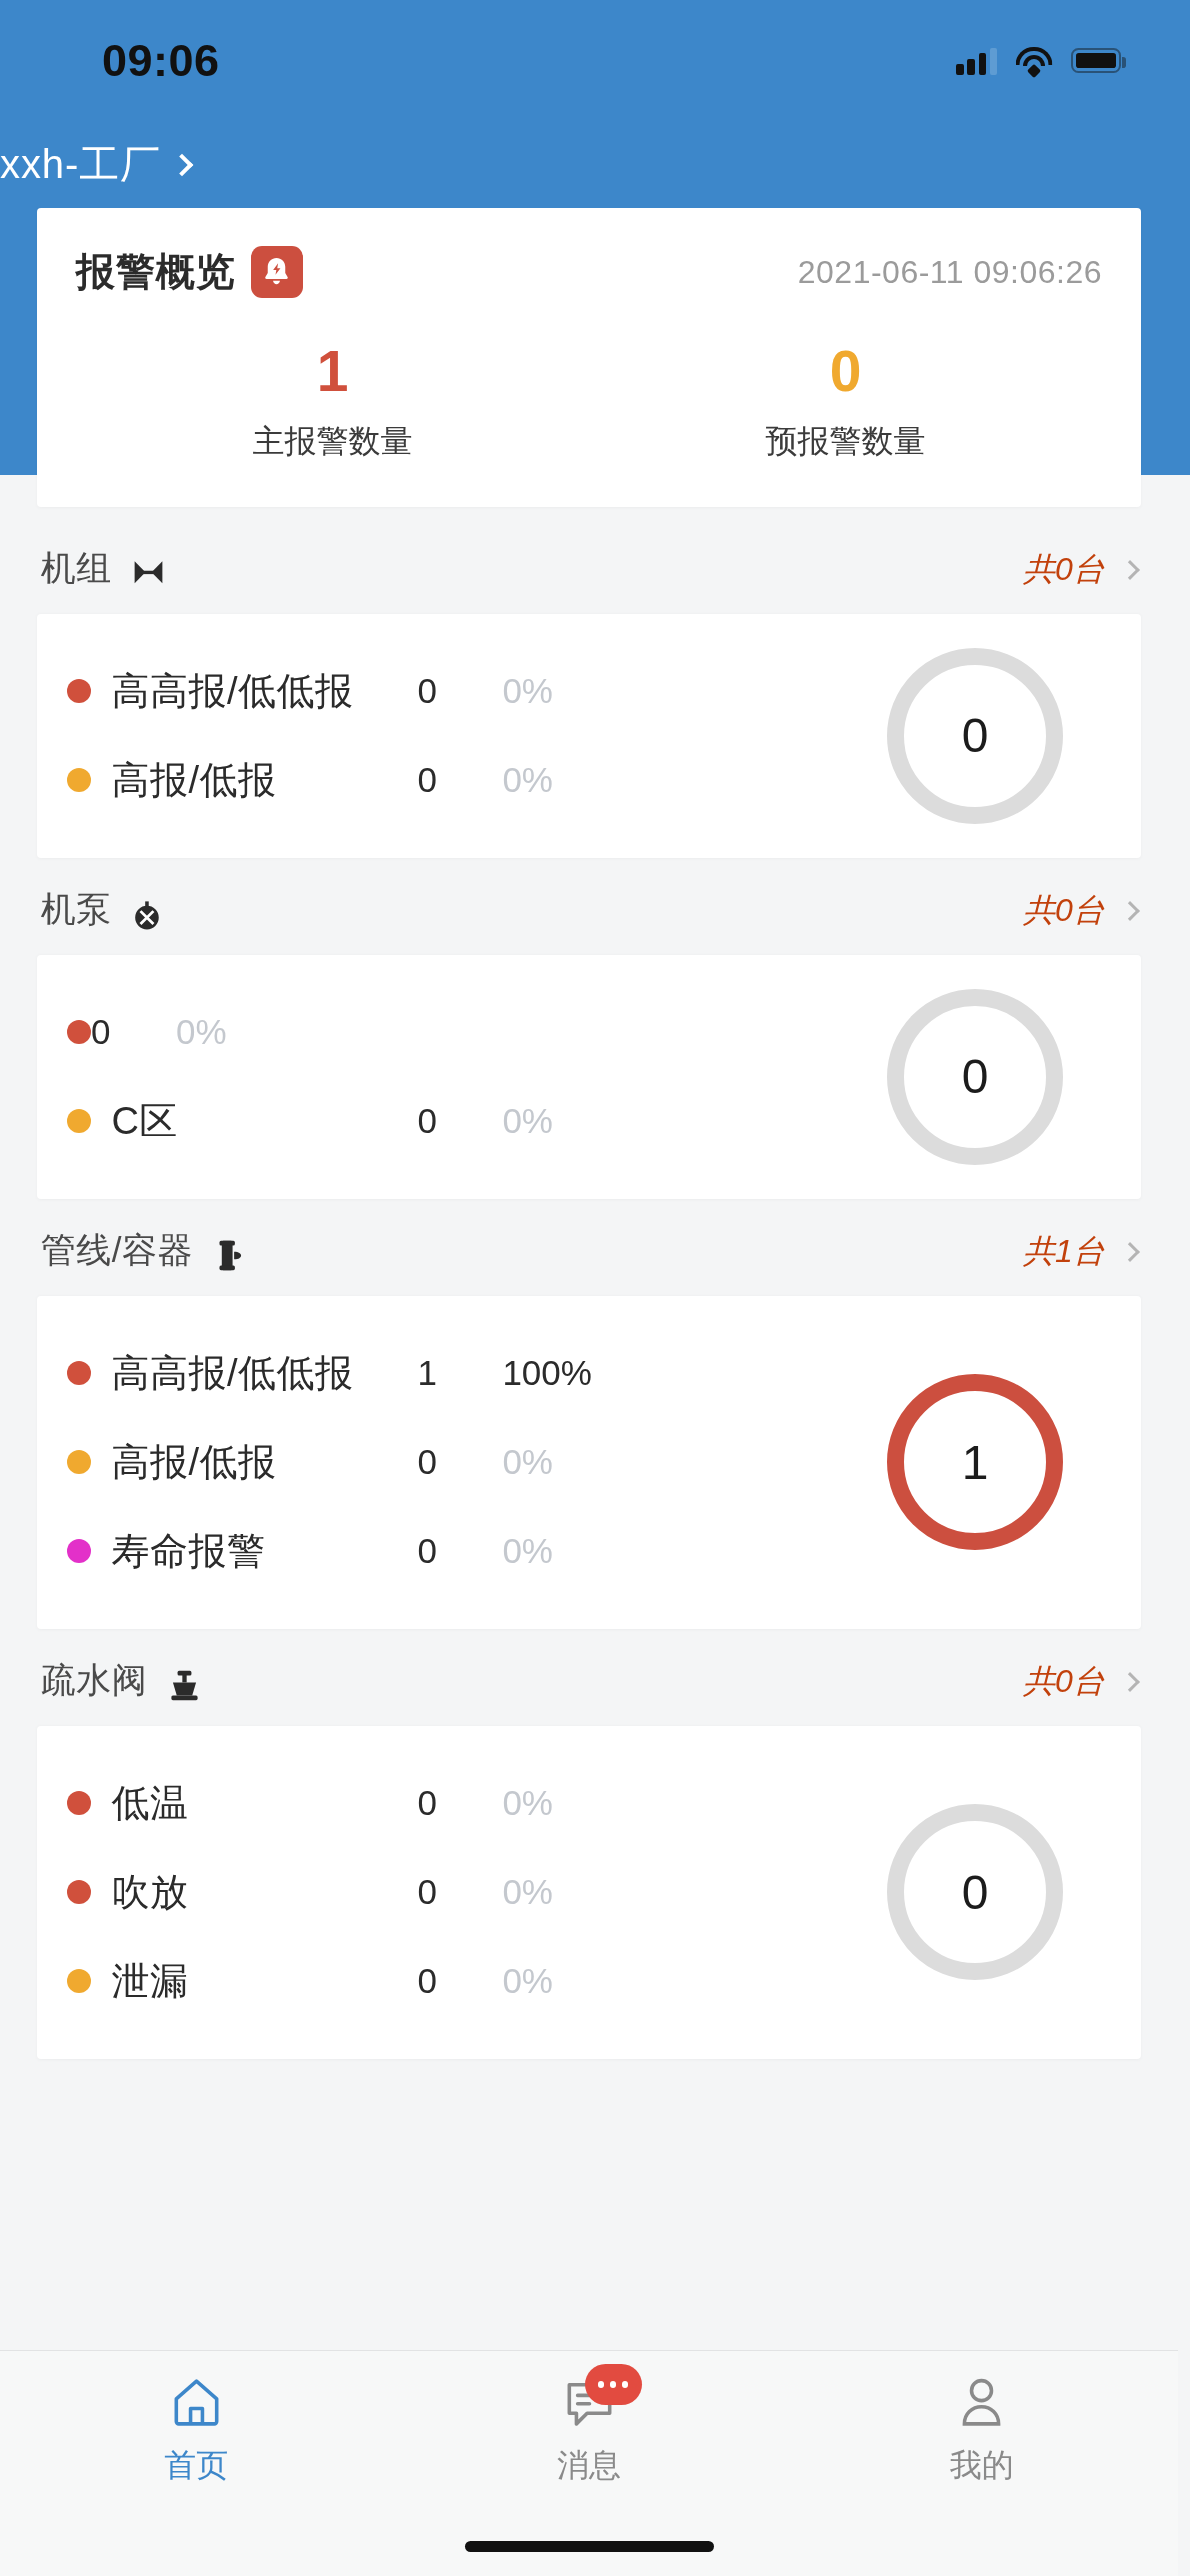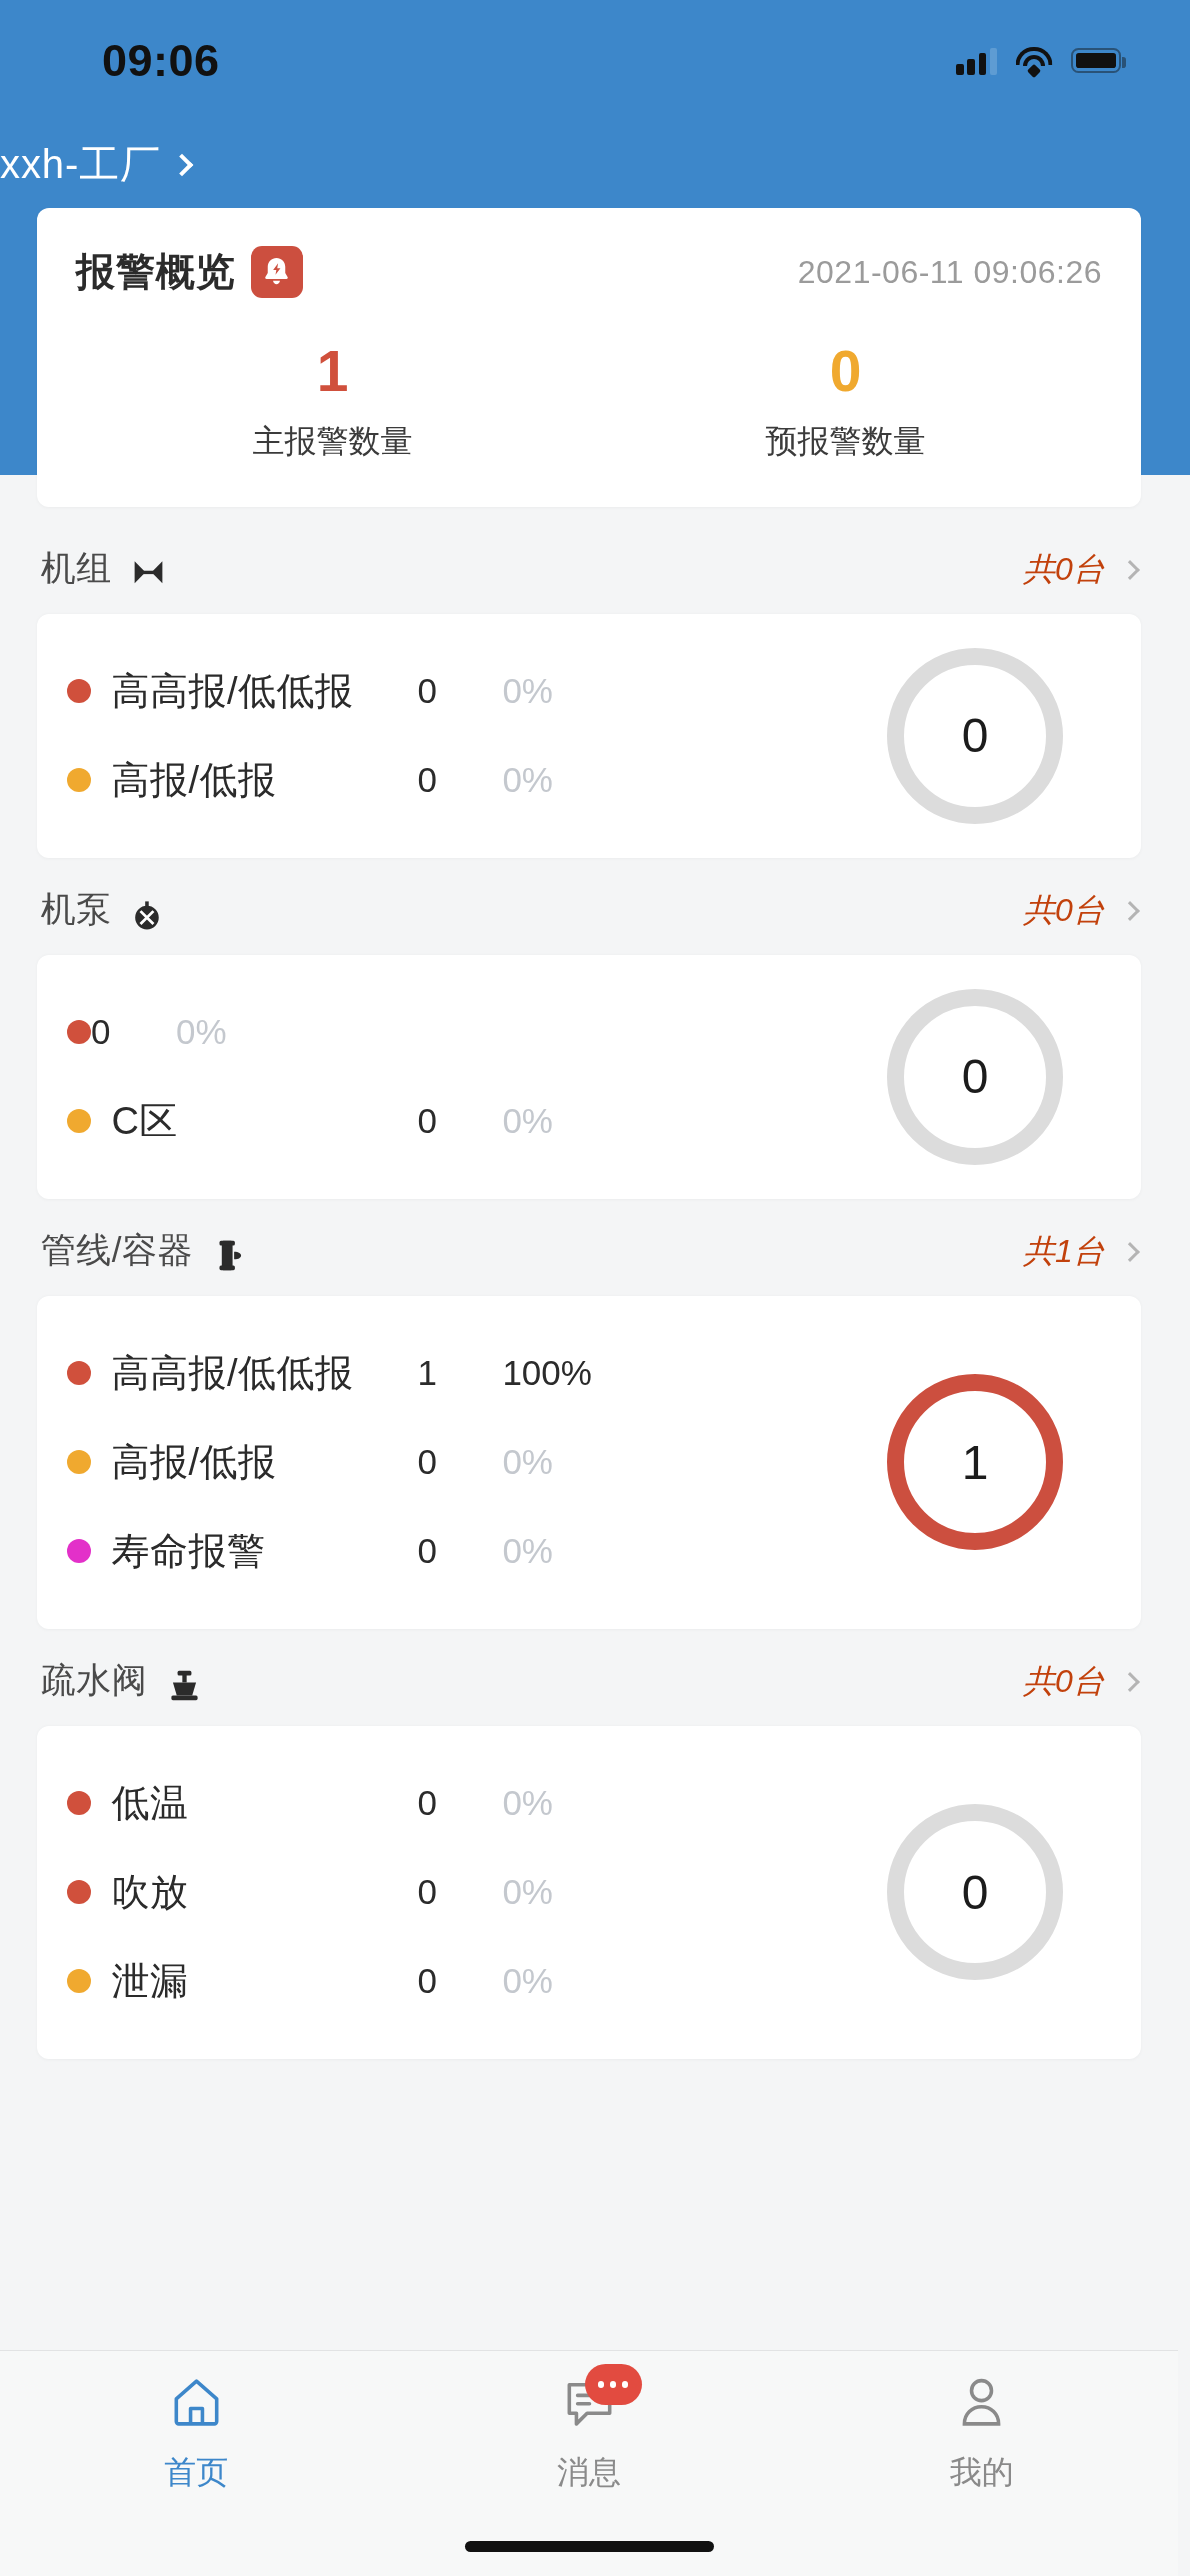--- a/index.html
+++ b/index.html
@@ -83,21 +83,21 @@
   
   .scroll {
     position:relative; z-index:2;
     flex:1;
     padding:0 37px;
     overflow:hidden;
   }
 
   .card {
     background:#fff;
-    border-radius:12px;
+    border-radius:4px;
     box-shadow:0 0.9px 3.7px rgba(0,0,0,.04);
   }
 
   
   .overview { padding:37px 39px 43px; margin-bottom:9.3px; }
   .ov-head { display:flex; align-items:center; }
   .ov-title { font-size:39px; font-weight:bold; color:#2B2B2B; letter-spacing:0.9px; }
   .bell-badge {
     width:52px; height:52px; margin-left:15px;
     background:#CC4F3F; border-radius:11px;
@@ -169,21 +169,21 @@
   .tabbar {
     position:relative; z-index:5;
     height:167px;
     background:#F7F8F8;
     border-top:0.9px solid #E2E3E4;
     display:flex;
     padding-top:16.7px;
   }
   .tab {
     flex:1; display:flex; flex-direction:column;
-    align-items:center; gap:13px;
+    align-items:center; gap:6px;
   }
   .tab-ic { height:70px; display:flex; align-items:center; justify-content:center; position:relative; }
   .tab-lab { font-size:32px; color:#8A8A8A; }
   .tab.active .tab-lab { color:#3D87CA; }
   .msg-badge {
     position:absolute; top:-3.7px; right:-24px;
     width:57px; height:41px; background:#E24B40;
     border-radius:28px;
     display:flex; align-items:center; justify-content:center; gap:5.6px;
   }

